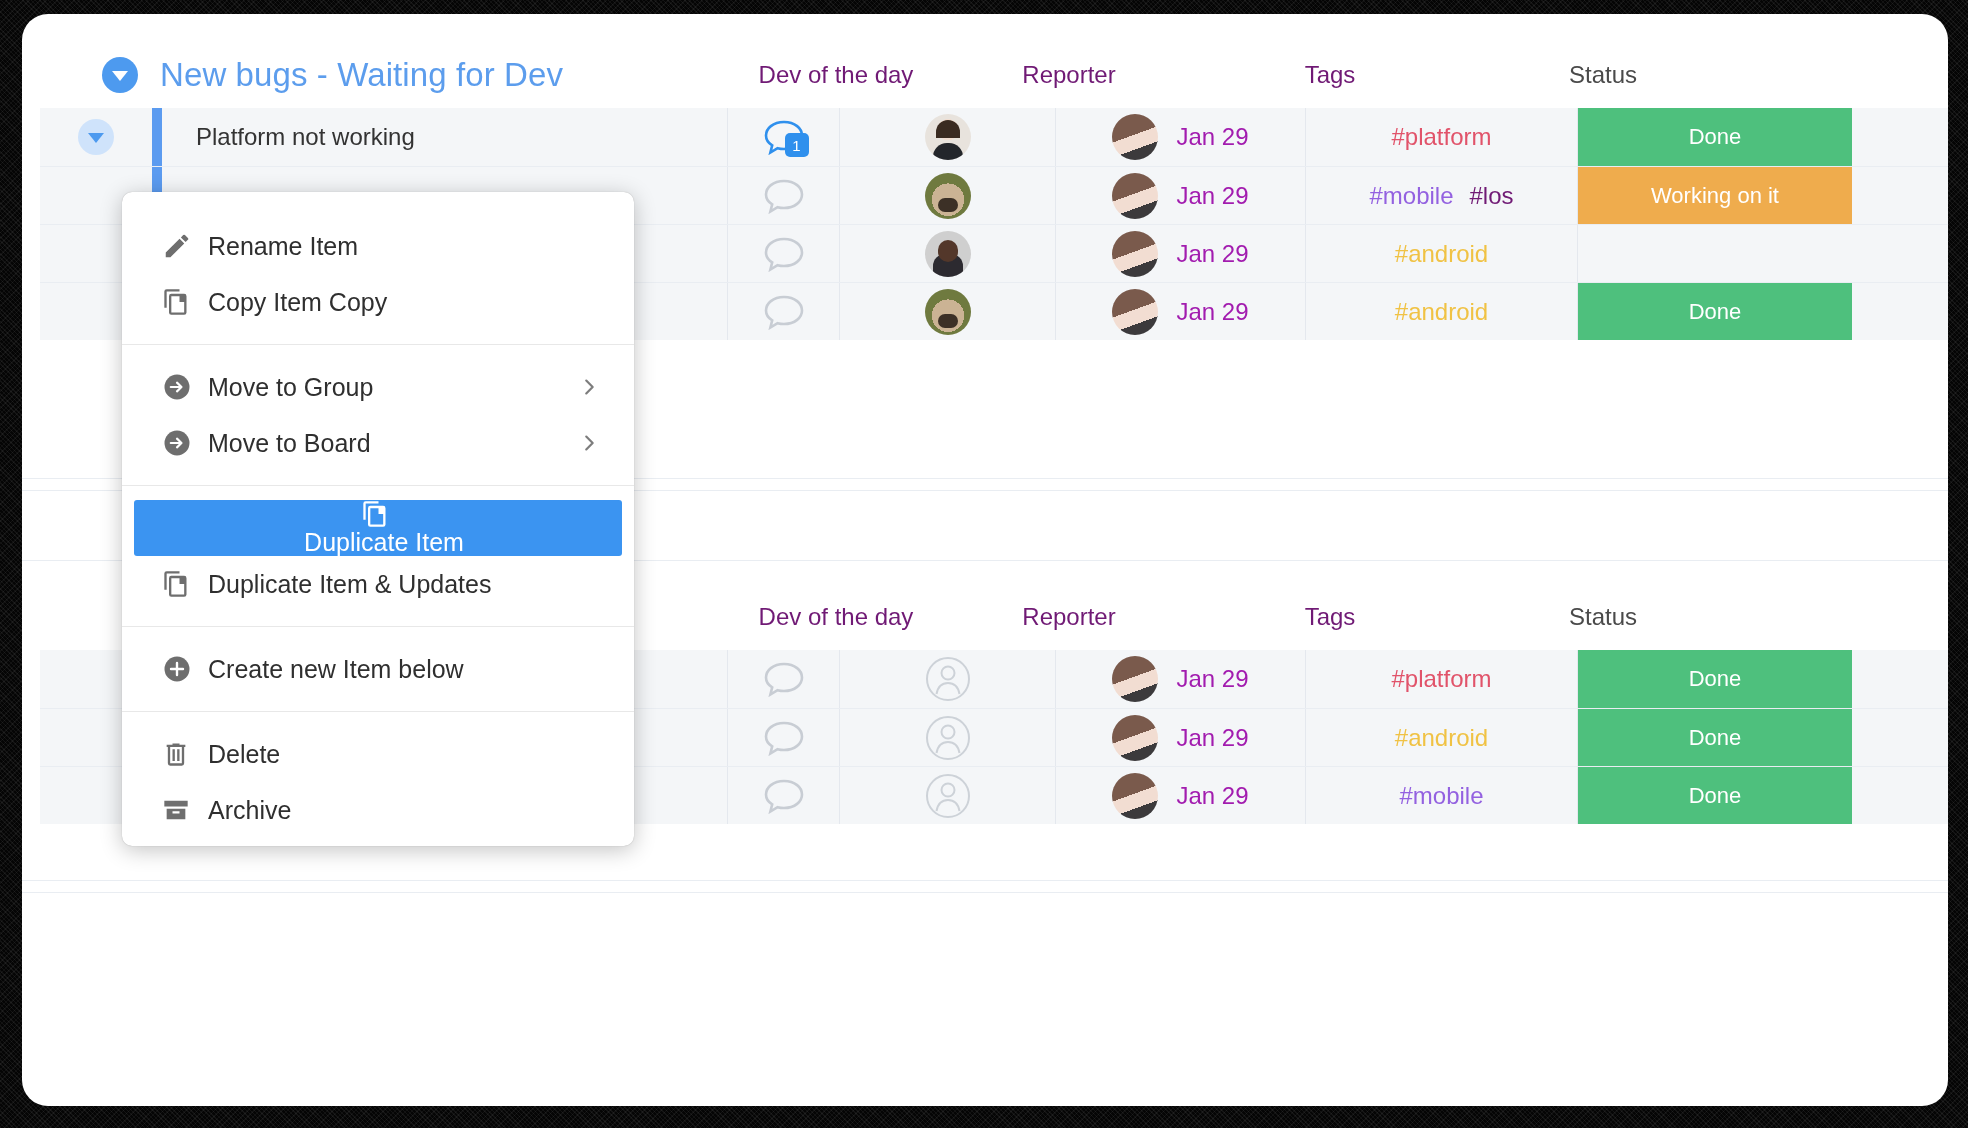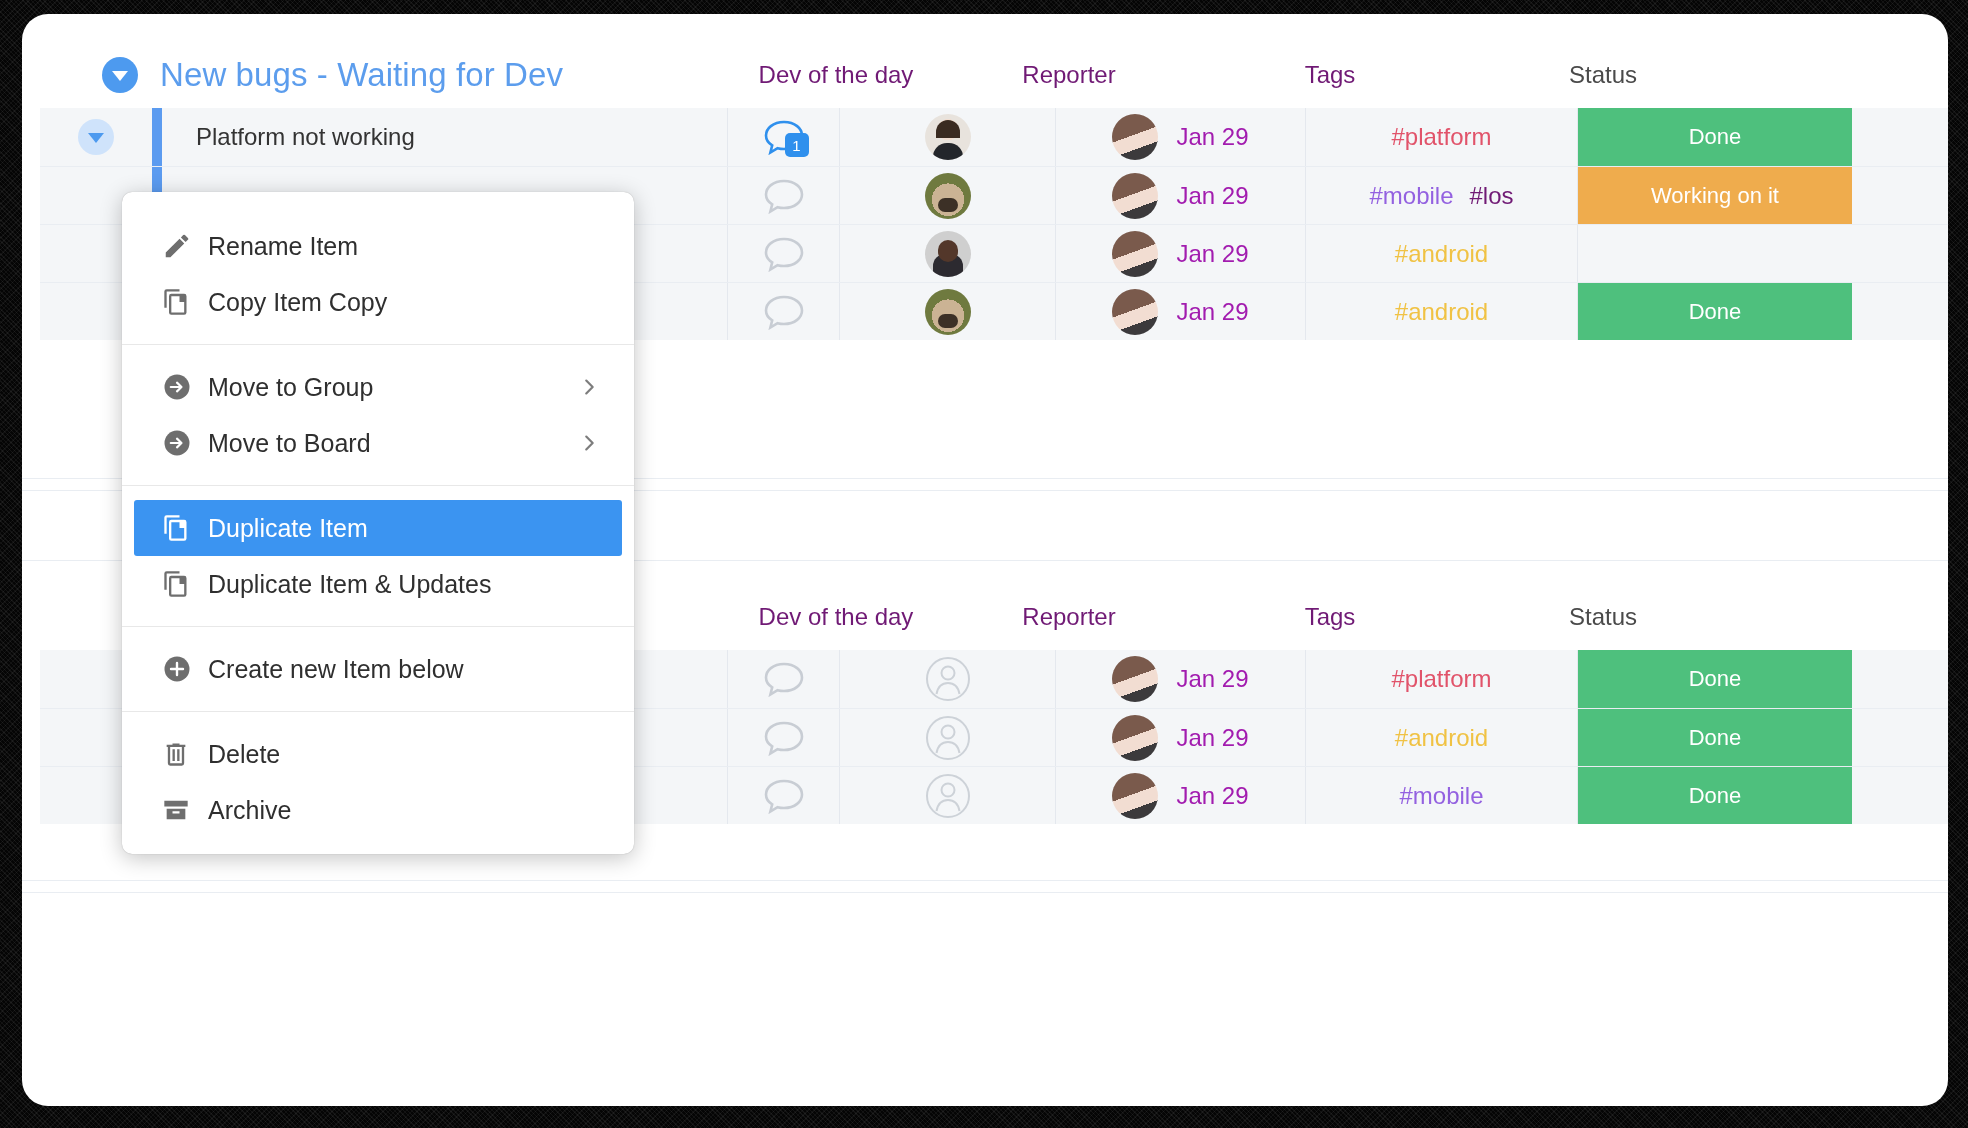--- a/index.html
+++ b/index.html
@@ -121,21 +121,21 @@
   .m-item {
     display: flex; align-items: center;
     height: 56px;
     padding: 0 16px 0 28px;
     margin: 0 12px;
     border-radius: 3px;
     font-size: 25px;
     color: #2f2f2f;
     position: relative;
   }
-  .m-item.active { background: #3b94f1; color: #ffffff; }
+  .m-item.active { background: #3b94f1; color: #ffffff; flex-direction: column; }
   .m-ico { width: 46px; flex: none; display:flex; align-items:center; color:#6e6e6e; }
   .m-item.active .m-ico { color: #ffffff; }
   .m-label { white-space: nowrap; }
   .m-chev { position: absolute; right: 22px; top: 50%; transform: translateY(-50%);
             color:#7d7d7d; display:flex; }
 </style>
 </head>
 <body>
 
 <div id="frame">
@@ -479,21 +479,21 @@
           <span class="m-ico">
             <svg width="30" height="30" viewBox="0 0 24 24">
               <circle cx="12" cy="12" r="10" fill="currentColor"></circle>
               <path d="M12 7.2v9.6M7.2 12h9.6" stroke="#fff" stroke-width="1.9" stroke-linecap="round"></path>
             </svg>
           </span>
           <span class="m-label">Create new Item below</span>
         </div>
       </div>
 
-      <div class="m-sec" style="padding-bottom:16px">
+      <div class="m-sec" style="padding-bottom:8px">
         <div class="m-item">
           <span class="m-ico">
             <svg width="28" height="28" viewBox="0 0 24 24" fill="currentColor">
               <path d="M9 3V4H4v2h1v14a2 2 0 0 0 2 2h10a2 2 0 0 0 2-2V6h1V4h-5V3H9zm-2 3h10v14H7V6zm2 2v10h2V8H9zm4 0v10h2V8h-2z"></path>
             </svg>
           </span>
           <span class="m-label">Delete</span>
         </div>
         <div class="m-item">
           <span class="m-ico">

